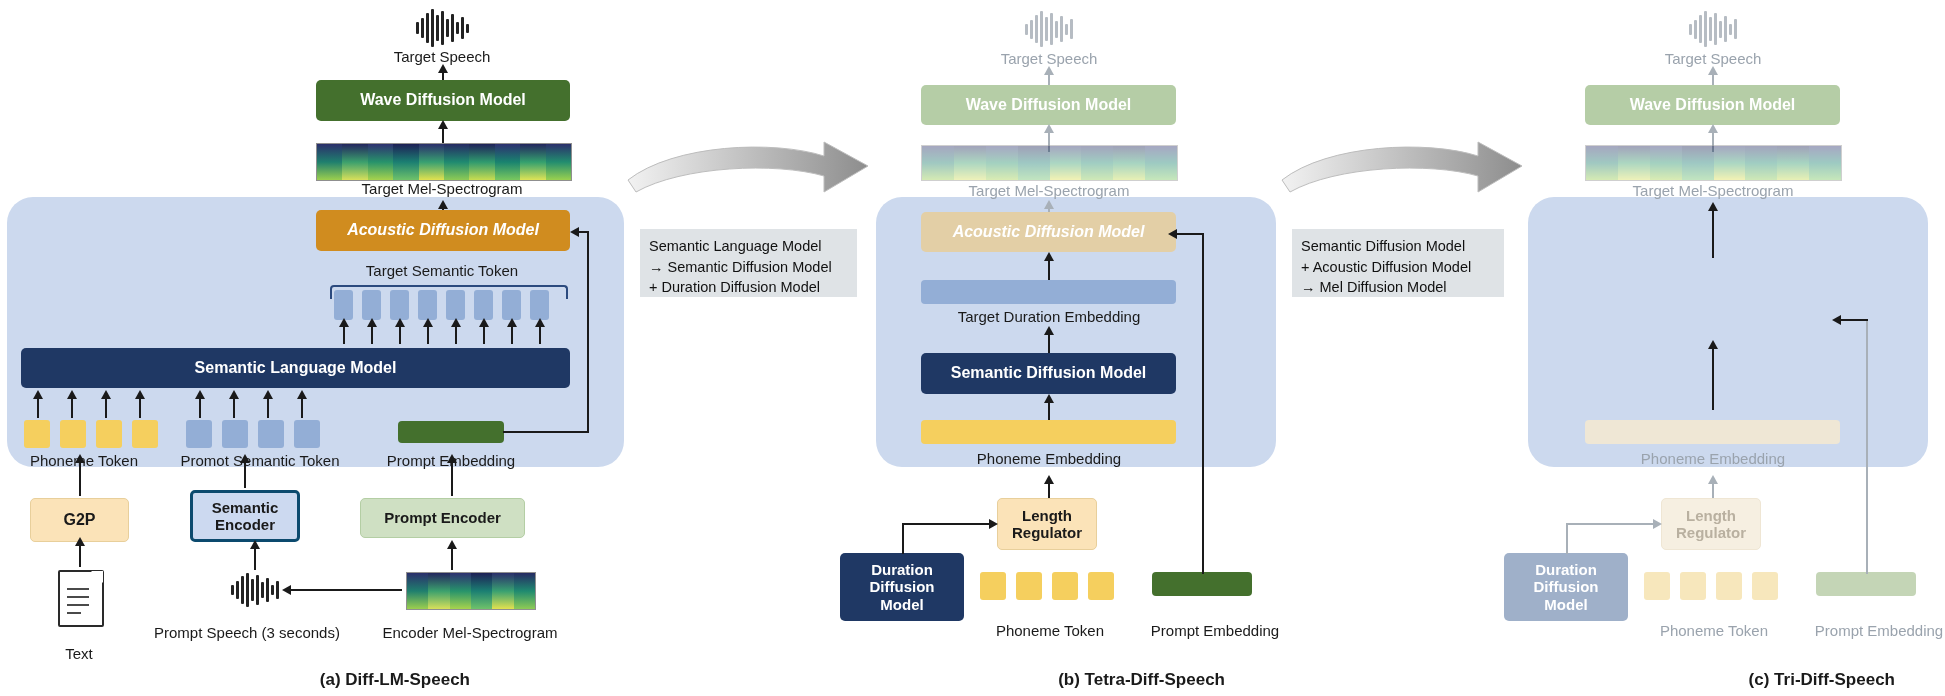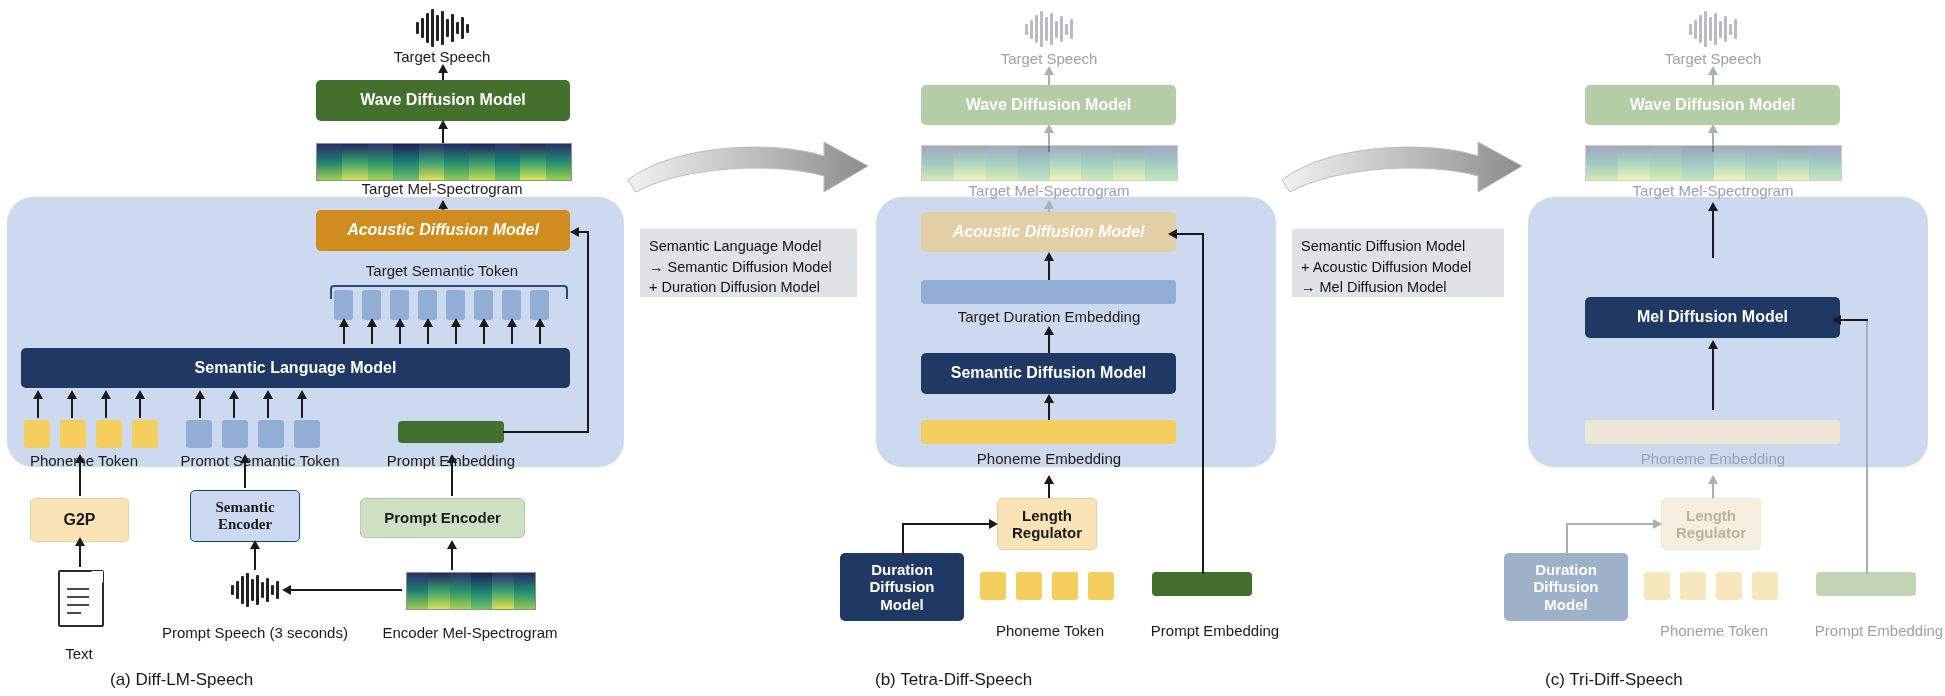--- a/index.html
+++ b/index.html
@@ -49,21 +49,21 @@
 
   
   .navy   { background: #1f3864; color: #ffffff; }
   .navy.pale { background: #9fb0c9; color: #ffffff; }
   .green  { background: #44702d; color: #ffffff; }
   .green.pale { background: #b5cda6; color: #ffffff; }
   .orange { background: #d08c1f; color: #ffffff; font-style: italic; }
   .orange.pale { background: #e3cfa6; color: #ffffff; }
   .cream  { background: #fbe3b8; color: #1a1a1a; border: 1px solid #e8cf9b; }
   .cream.pale { background: #f6efe1; color: #b9b0a0; border: 1px solid #efe6d4; }
-  .blueish { background: #ccd9f0; color: #1a1a1a; border: 1px solid #0c4a6e; font-family: Liberation Serif, serif; }
+  .blueish { background: #ccd9f0; color: #1a1a1a; border: 3px solid #0c4a6e; }
   .greenbox { background: #cfe0c3; color: #1a1a1a; border: 1px solid #b4ceA4; }
   .darkgreen-bar { background: #44702d; }
   .darkgreen-bar.pale { background: #c4d5b6; }
 
   
   .tokrow { position: absolute; display: flex; }
   .tok {
     box-sizing: border-box;
     border-radius: 3px;
   }
@@ -198,22 +198,22 @@
     font-size: 14.5px;
     line-height: 1.42;
     padding: 7px 9px;
     box-sizing: border-box;
     white-space: pre-line;
   }
 
   .panel-title {
     position: absolute;
     font-size: 17px;
-    font-weight: normal;
-    text-align: left;
+    font-weight: bold;
+    text-align: right;
     white-space: nowrap;
   }
 </style>
 </head>
 <body>
 
 <div id="canvas">
 
   <div class="region" style="left:7px; top:197px; width:617px; height:270px;"></div>
 
@@ -338,21 +338,21 @@
       <i style="height:18px"></i>
       <i style="height:28px"></i>
       <i style="height:34px"></i>
     <i style="height:22px"></i>
       <i style="height:30px"></i>
       <i style="height:16px"></i>
       <i style="height:24px"></i>
     <i style="height:10px"></i>
       <i style="height:18px"></i>
   </div>
-  <div class="lbl" style="left:150px; top:624px; width:210px;">Prompt Speech (3 seconds)</div>
+  <div class="lbl" style="left:142px; top:624px; width:210px;">Prompt Speech (3 seconds)</div>
   <div class="varrow" style="left:254px; top:548px; height:22px;"></div>
 
   <div class="mel" style="left:406px; top:572px; width:128px; height:36px;">
     <span style="background:linear-gradient(180deg,#2b2f6b,#1f7f6e,#9ccf4e)"></span>
     <span style="background:linear-gradient(180deg,#23265e,#3ba06d,#d8e05a)"></span>
     <span style="background:linear-gradient(180deg,#2e3170,#27936b,#a7d34d)"></span>
     <span style="background:linear-gradient(180deg,#1d2056,#1b7f72,#6fc26a)"></span>
     <span style="background:linear-gradient(180deg,#2b2f6b,#38a071,#e2e24f)"></span>
     <span style="background:linear-gradient(180deg,#262a63,#1f8a70,#8ecb55)"></span>
   </div>
@@ -503,21 +503,20 @@
     <span style="background:linear-gradient(180deg,#1d2056,#1b7f72,#6fc26a)"></span>
     <span style="background:linear-gradient(180deg,#2b2f6b,#38a071,#e2e24f)"></span>
     <span style="background:linear-gradient(180deg,#262a63,#1f8a70,#8ecb55)"></span>
     <span style="background:linear-gradient(180deg,#1f2259,#2f9a6e,#c9dd50)"></span>
     <span style="background:linear-gradient(180deg,#2d3070,#19836f,#7ac85e)"></span>
   </div>
   <div class="lbl muted" style="left:1613px; top:182px; width:200px;">Target Mel-Spectrogram</div>
 
   <div class="varrow" style="left:1712px; top:210px; height:48px;"></div>
 
-  <div class="box navy" style="left:1585px; top:297px; width:255px; height:41px; font-size:16px;">Mel Diffusion Model</div>
 
   <div class="varrow" style="left:1712px; top:348px; height:62px;"></div>
 
   <div class="bar yellow pale" style="left:1585px; top:420px; width:255px; height:24px;"></div>
   <div class="lbl muted" style="left:1613px; top:450px; width:200px;">Phoneme Embedding</div>
 
   <div class="varrow muted" style="left:1712px; top:483px; height:32px;"></div>
 
   <div class="box cream pale" style="left:1661px; top:498px; width:100px; height:52px; font-size:15px;">
     <span style="white-space:pre-line">Length

